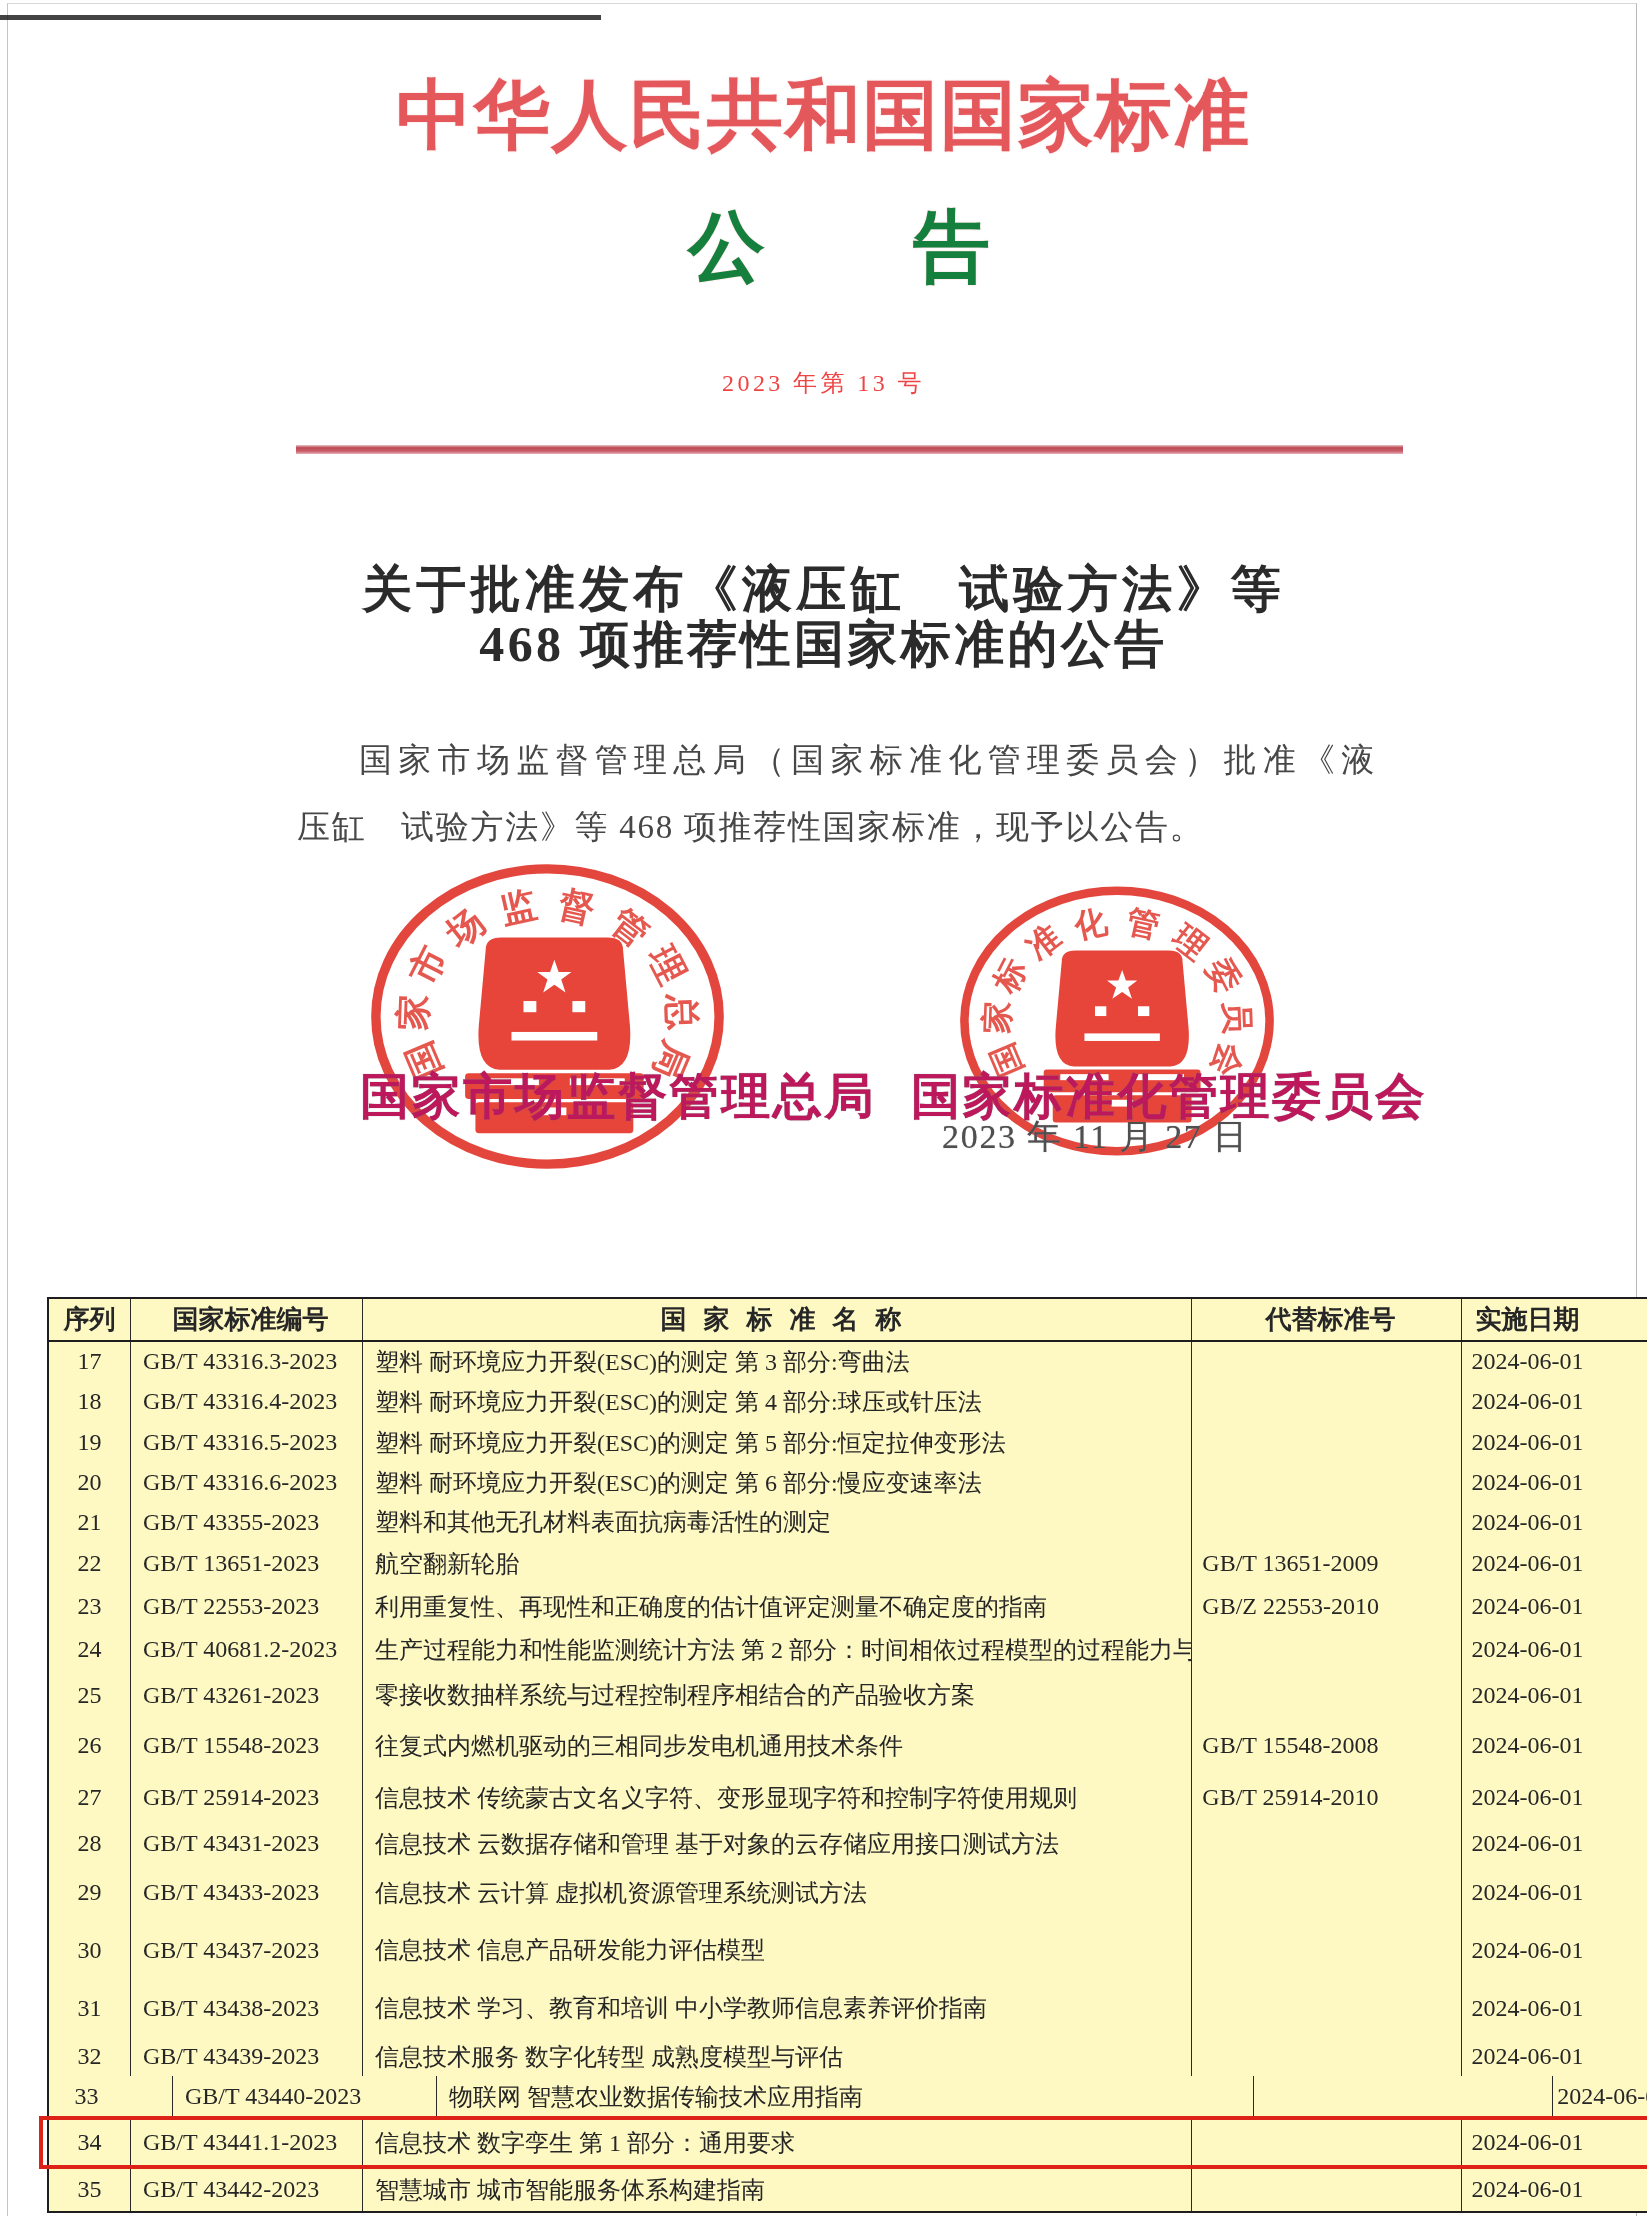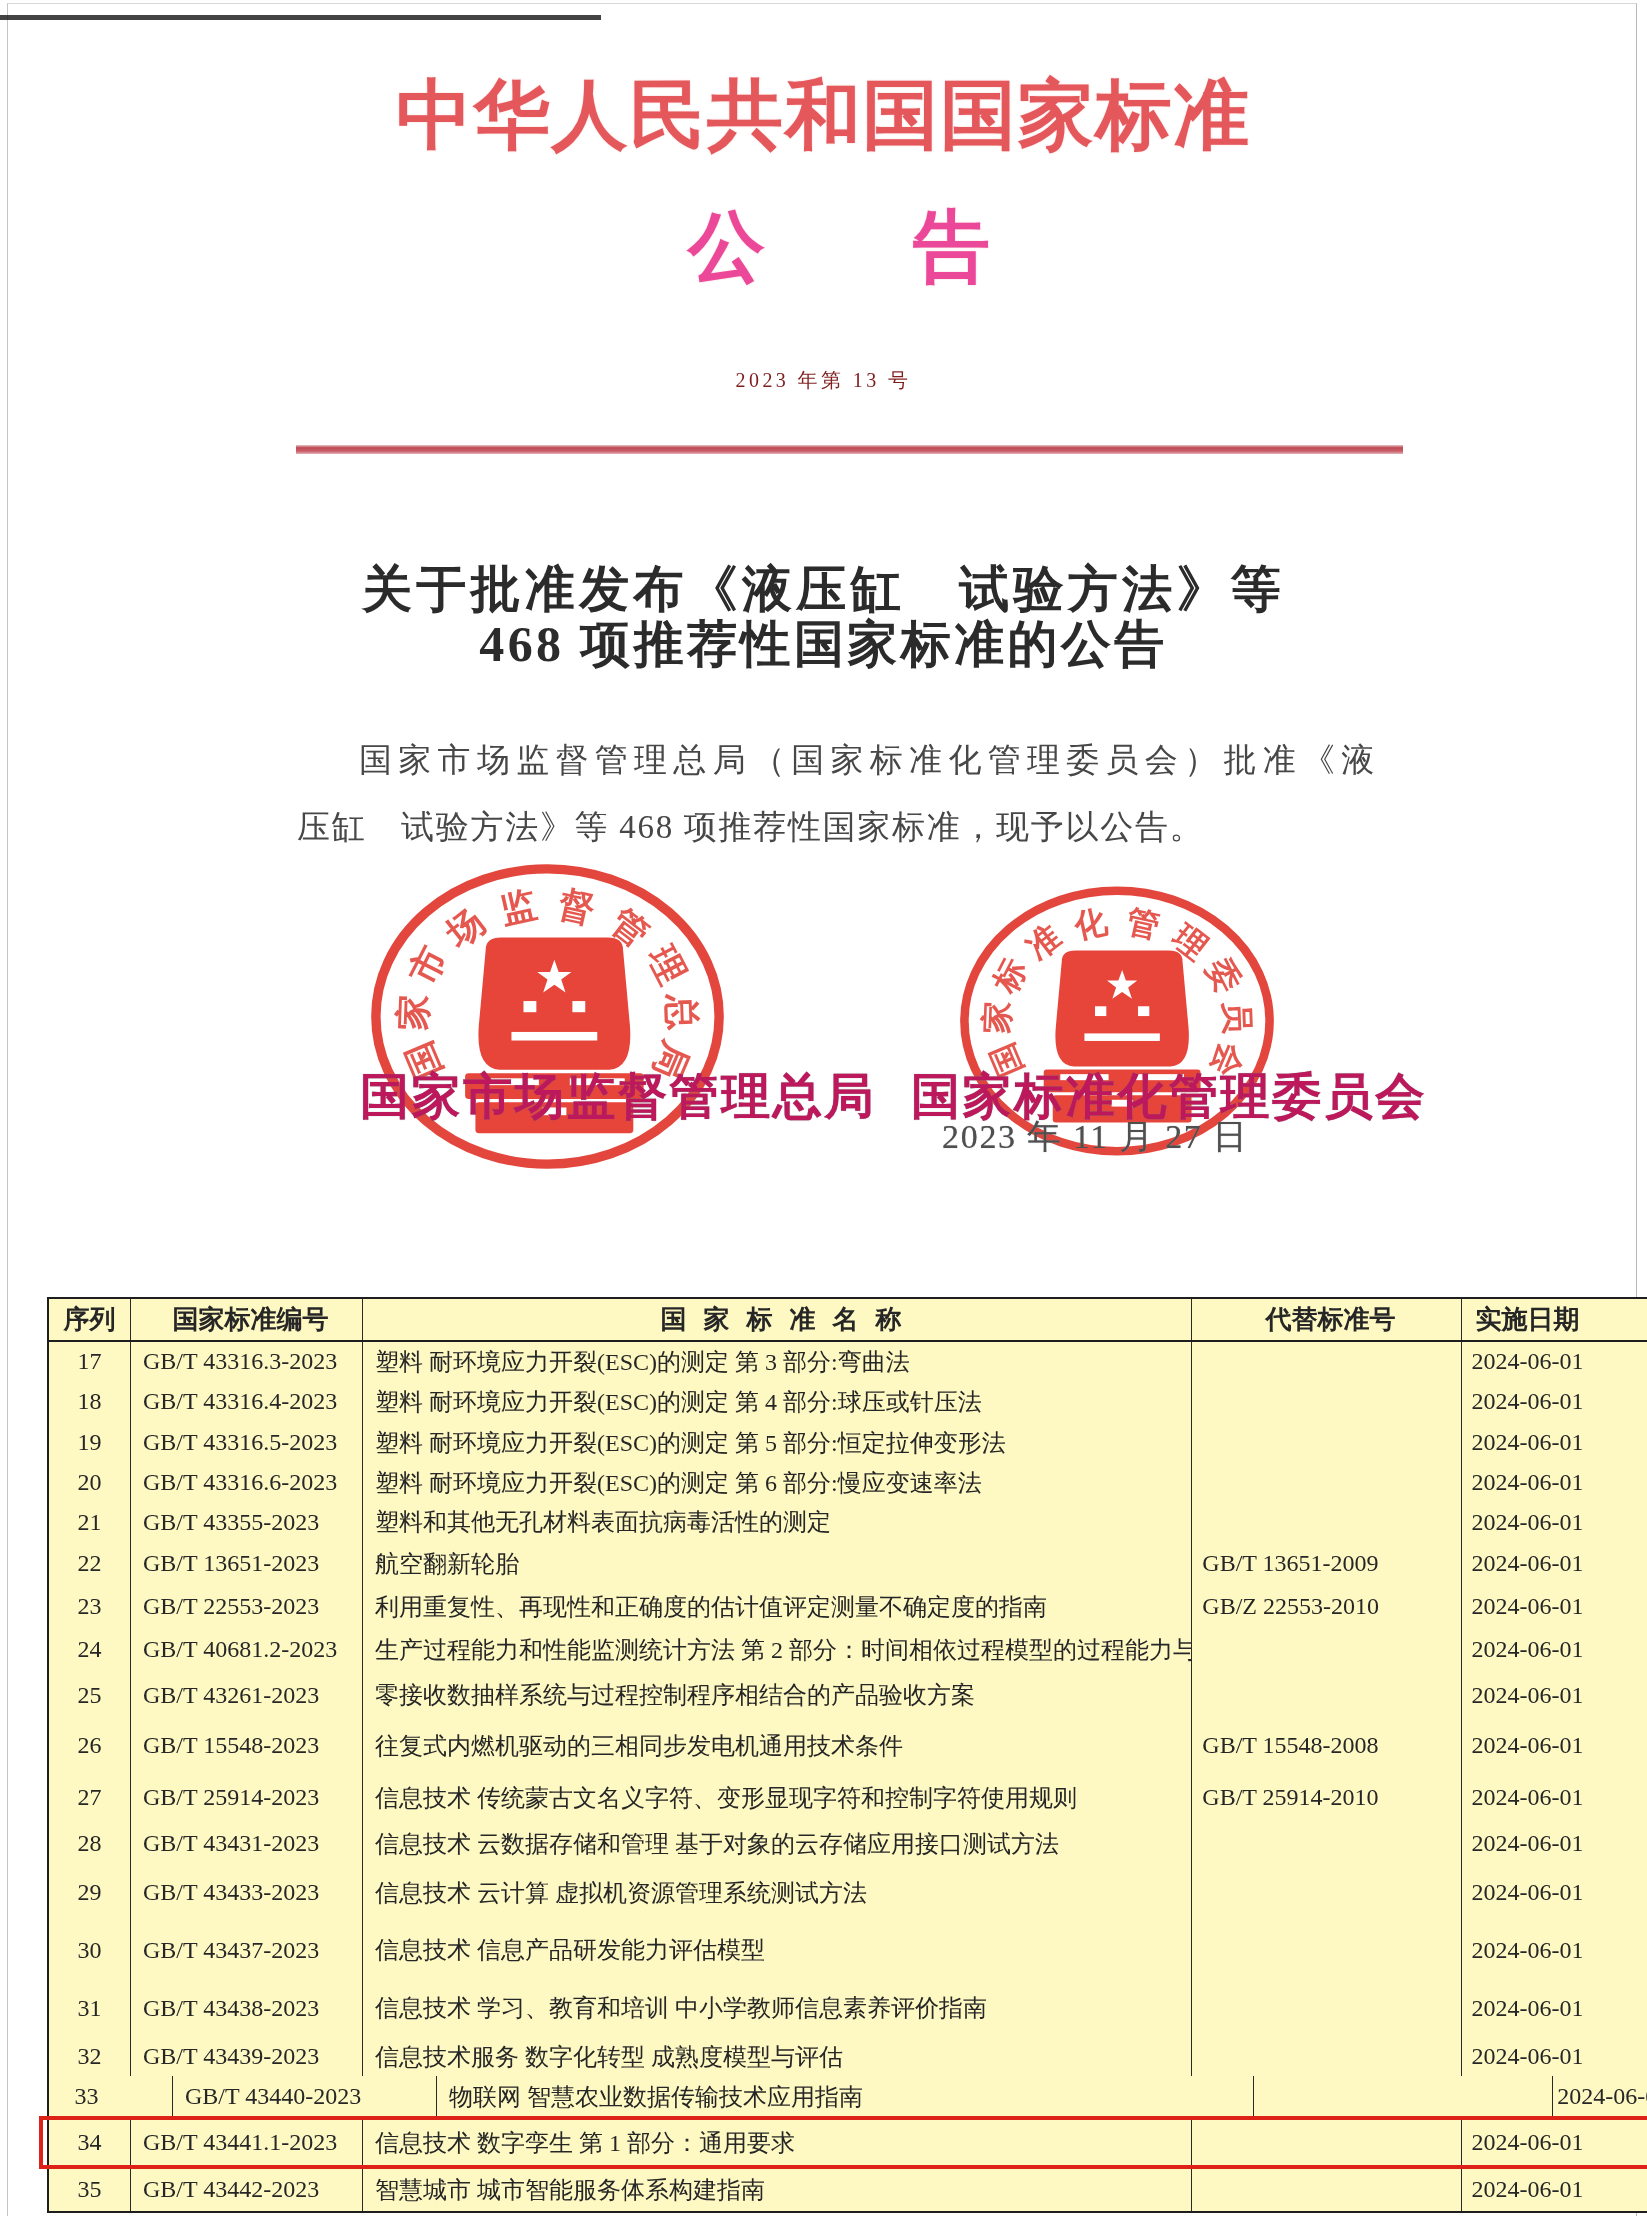--- a/index.html
+++ b/index.html
@@ -14,26 +14,26 @@
   .top-strip{position:absolute; top:15.4px; left:0; width:601px; height:5.1px; background:#141414; opacity:.8;}
 
   .doc-title{
     position:absolute; top:57px; left:0; width:100%; text-align:center;
     font-size:76px; font-weight:bold; letter-spacing:1.7px; color:#e4585c;
     text-shadow:0 0 1.7px rgba(228,88,92,.35);
     margin-top:8px;
   }
   .doc-subtitle{
     position:absolute; top:196px; left:688px;
-    font-size:77px; font-weight:bold; letter-spacing:148px; color:#ec4899; white-space:nowrap;
+    font-size:77px; font-weight:bold; letter-spacing:148px; color:#15803d; white-space:nowrap;
     text-shadow:0 0 1.7px rgba(228,88,92,.35);
   }
   .issue-no{
     position:absolute; top:367px; left:0; width:100%; text-align:center;
-    font-size:20px; color:#7f1d1d; letter-spacing:3.4px;
+    font-size:24px; color:#ef4444; letter-spacing:3.4px;
   }
   .red-rule{
     position:absolute; top:445px; left:296px; width:1107px; height:9.4px;
     background:linear-gradient(to bottom,#b9495550 0,#bf4b55 30%,#c9606c 70%,#e8b3b9 100%);
   }
   .heading1{
     position:absolute; top:556px; left:0; width:100%; text-align:center;
     font-size:50px; font-weight:bold; color:#2b2b2b; letter-spacing:4.3px;
   }
   .heading2{

